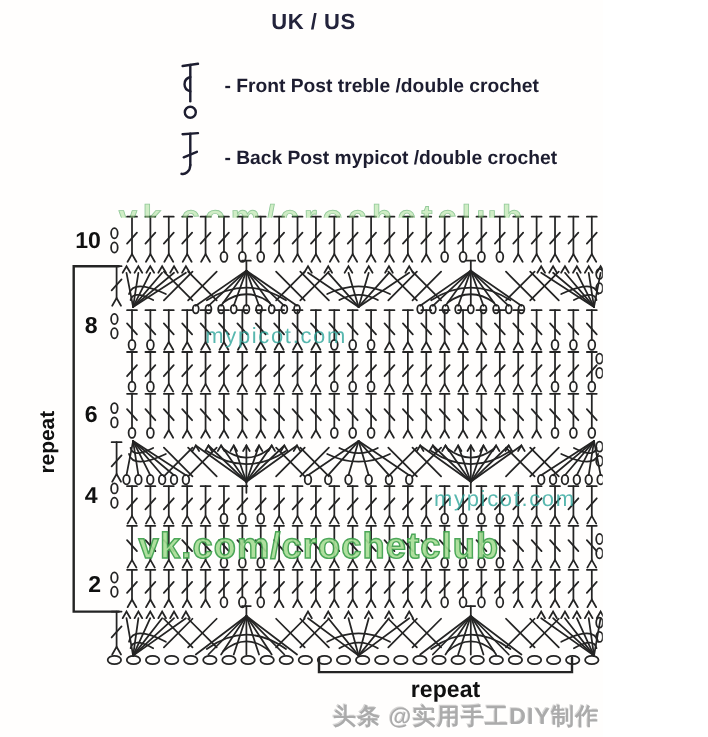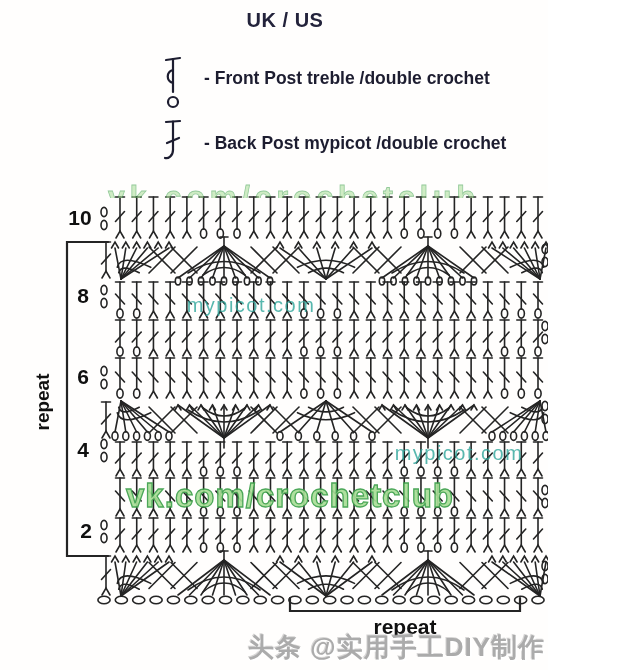--- a/index.html
+++ b/index.html
@@ -7,21 +7,21 @@
          font-family:"Liberation Sans",sans-serif;}
   .title{position:absolute;top:9px;left:285px;transform:translateX(-50%);
          font-size:20px;font-weight:700;color:#23233b;letter-spacing:.5px;white-space:nowrap;}
   .legend-item{position:absolute;left:160px;display:flex;align-items:flex-start;justify-content:center;}
   .legend-item svg{flex:0 0 auto;}
   .legend-label{font-size:17.5px;font-weight:600;color:#1d1d30;white-space:nowrap;}
   .li-1{top:55px;} .li-1 .legend-label{margin:13px 0 0 18px;}
   .li-2{top:118px;} .li-2 .legend-label{margin:15px 0 0 18px;}
   #diagram{position:absolute;left:0;top:0;}
   #diagram text{font-family:"Liberation Sans",sans-serif;}
-  .byline{position:absolute;right:3px;bottom:5px;font-size:26px;font-weight:700;
+  .byline{position:absolute;right:3px;bottom:5px;font-size:21px;font-weight:700;
           color:#ababab;letter-spacing:1px;
           text-shadow:1px 1px 0 #ffffff,2px 2px 1px rgba(255,255,255,.75),-1px -1px 0 rgba(140,140,140,.35);}
 </style>
 </head>
 <body>
 
 <div class="stage">
 
   <div class="title" style="color: rgb(35, 35, 59);">UK / US</div>
 

